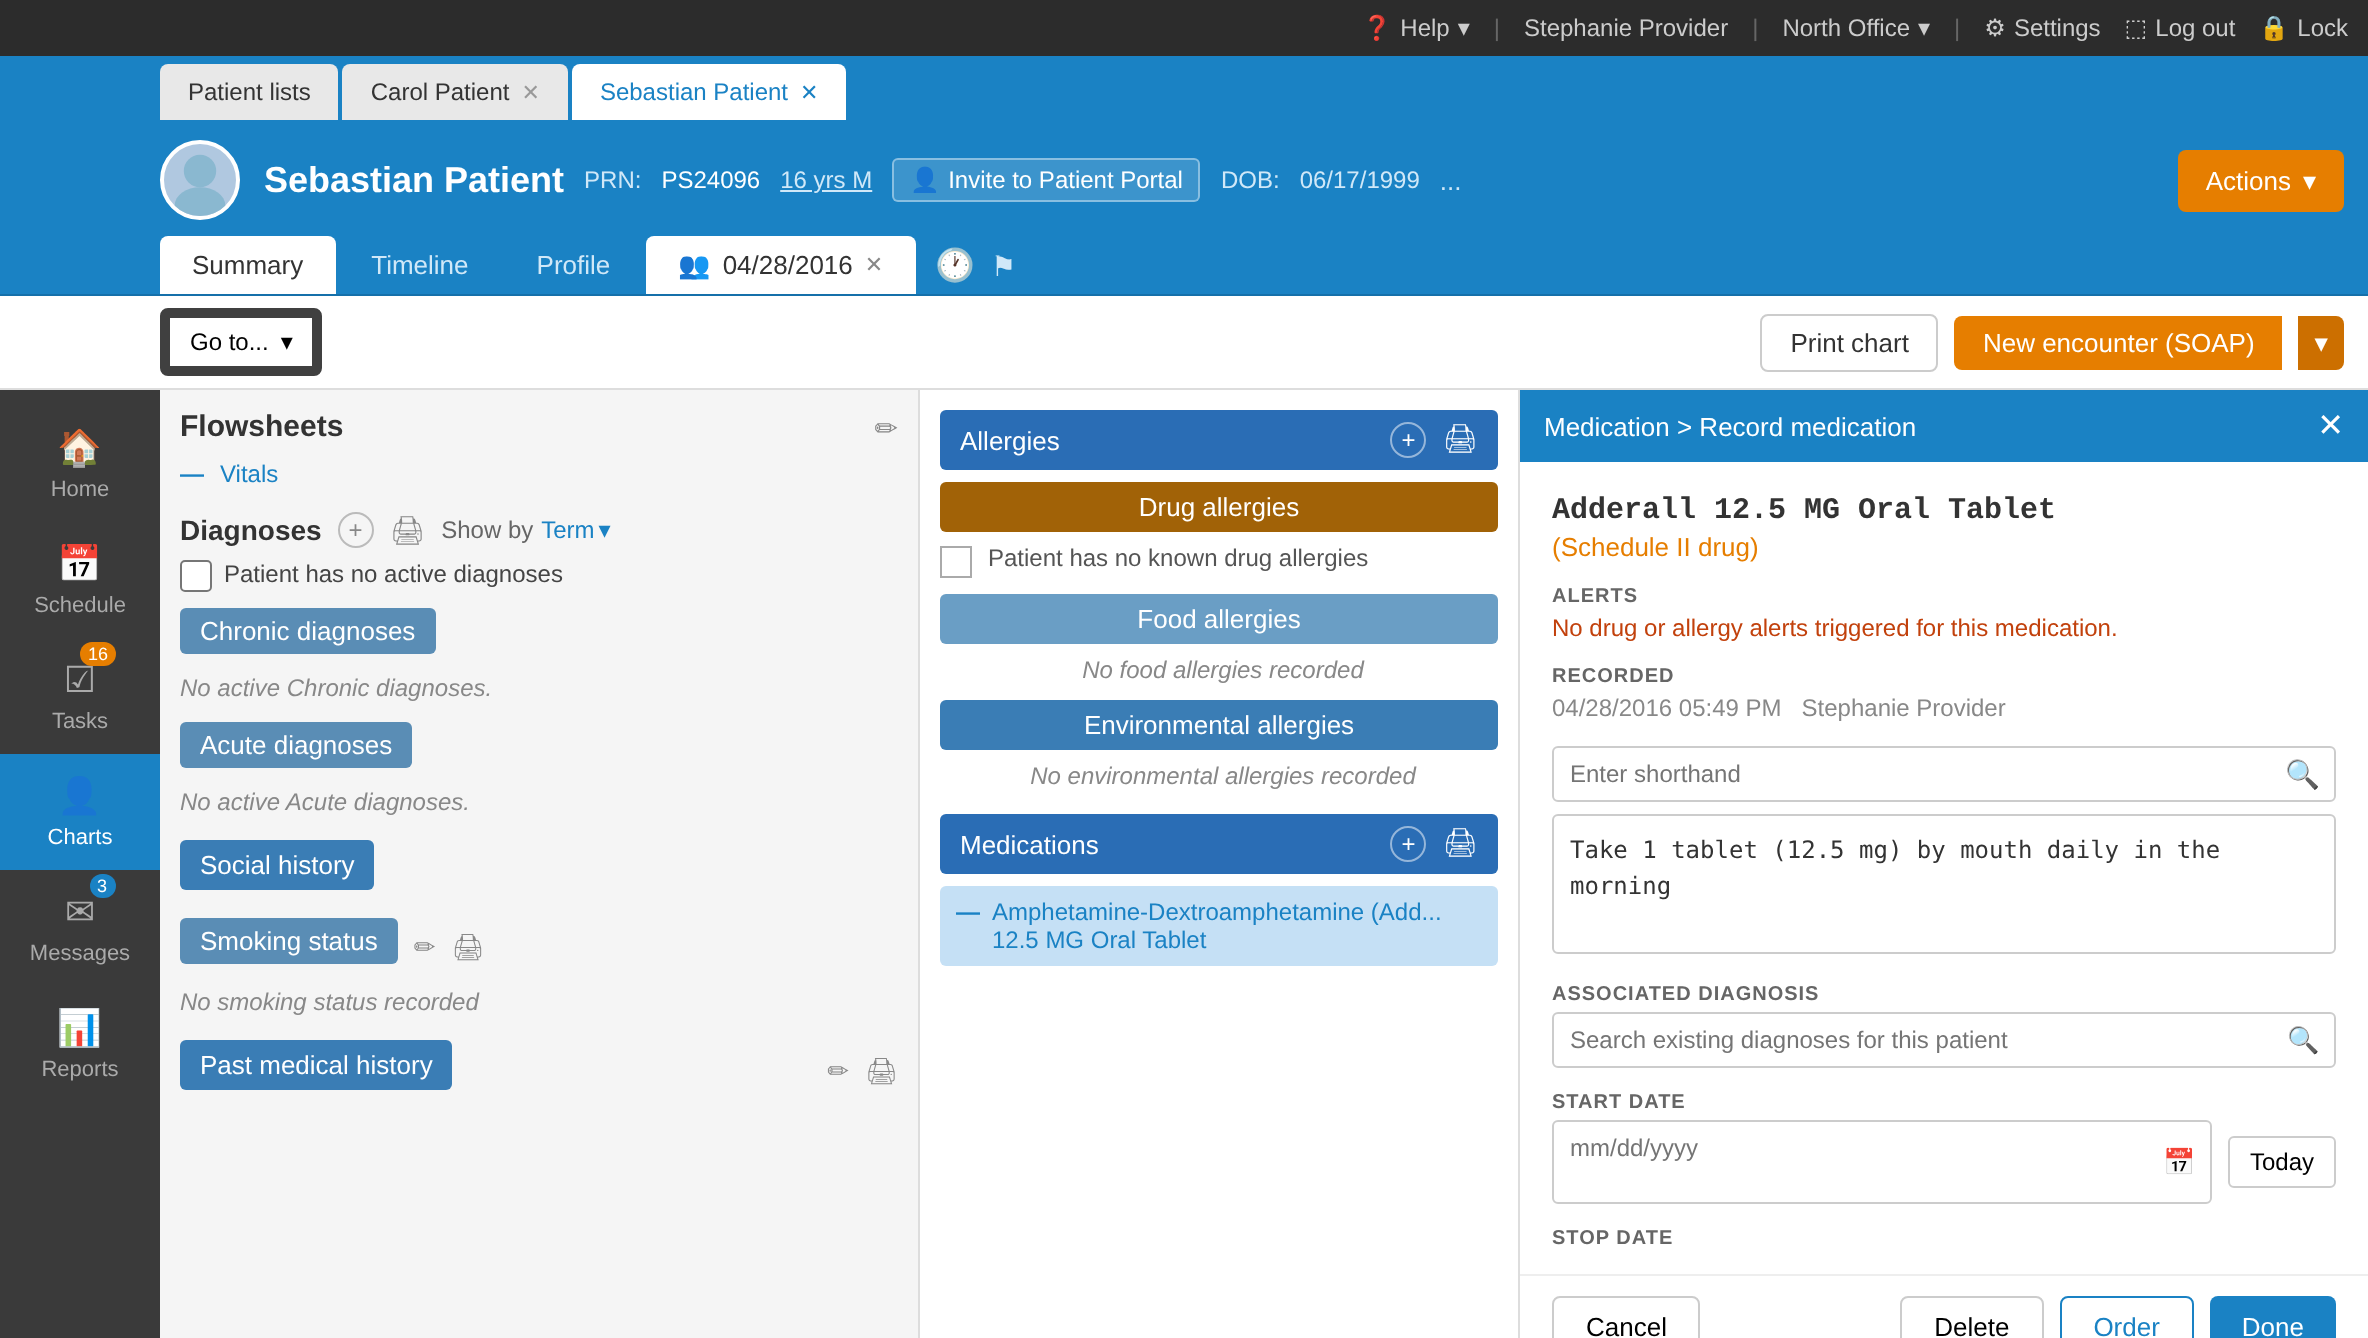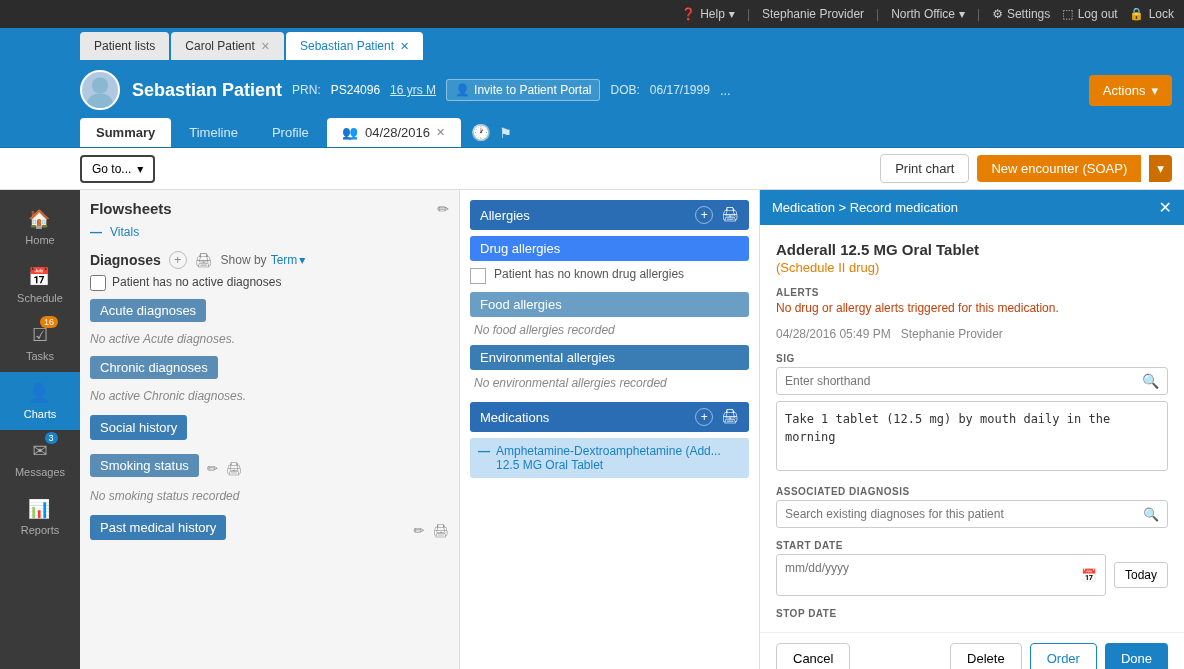--- a/index.html
+++ b/index.html
@@ -22,26 +22,26 @@
     .patient-avatar { width: 40px; height: 40px; border-radius: 50%; background: #b0c8e0; border: 2px solid #fff; display: flex; align-items: center; justify-content: center; overflow: hidden; }
     .patient-name { color: #fff; font-size: 18px; font-weight: 600; }
     .patient-meta { color: #d0e8f8; font-size: 12px; display: flex; align-items: center; gap: 10px; }
     .patient-meta span { display: flex; align-items: center; gap: 4px; }
     .invite-btn { color: #fff; background: rgba(255,255,255,0.15); border: 1px solid rgba(255,255,255,0.4); border-radius: 3px; padding: 3px 8px; font-size: 12px; cursor: pointer; display: flex; align-items: center; gap: 4px; }
     .actions-btn { background: #e67e00; color: #fff; border: none; padding: 8px 14px; border-radius: 4px; font-size: 13px; font-weight: 500; cursor: pointer; display: flex; align-items: center; gap: 6px; margin-left: auto; }
 
     
     .sub-nav { background: #1a82c4; padding: 0 0 0 80px; display: flex; align-items: center; gap: 2px; border-bottom: 1px solid #1570aa; }
     .sub-nav-tab { padding: 7px 16px; color: #d0e8f8; font-size: 13px; cursor: pointer; border-radius: 4px 4px 0 0; }
-    .sub-nav-tab.active { background: #fff; color: #333; font-weight: 700; }
+    .sub-nav-tab.active { background: #fff; color: #333; font-weight: 400; }
     .sub-nav-tab.date-tab { background: #fff; color: #333; display: flex; align-items: center; gap: 6px; }
 
     
     .action-bar { background: #fff; padding: 6px 12px 6px 80px; display: flex; align-items: center; justify-content: space-between; border-bottom: 1px solid #ddd; }
-    .goto-btn { border: 2px solid #404040; background: #fff; padding: 5px 10px; border-radius: 4px; font-size: 12px; cursor: pointer; display: flex; align-items: center; gap: 6px; }
+    .goto-btn { border: 5px solid #404040; background: #fff; padding: 5px 10px; border-radius: 4px; font-size: 12px; cursor: pointer; display: flex; align-items: center; gap: 6px; }
     .action-right { display: flex; gap: 8px; align-items: center; }
     .print-chart-btn { border: 1px solid #ccc; background: #fff; padding: 6px 14px; border-radius: 4px; font-size: 13px; cursor: pointer; color: #333; }
     .new-encounter-btn { background: #e67e00; color: #fff; border: none; padding: 6px 14px; border-radius: 4px 0 0 4px; font-size: 13px; font-weight: 500; cursor: pointer; }
     .new-encounter-dropdown { background: #cc6f00; color: #fff; border: none; padding: 6px 8px; border-radius: 0 4px 4px 0; cursor: pointer; }
 
     
     .main-layout { display: flex; height: calc(669px - 175px); }
 
     
     .sidebar { width: 80px; background: #3a3a3a; display: flex; flex-direction: column; align-items: center; padding-top: 8px; }
@@ -60,21 +60,21 @@
     
     .middle-panel { width: 300px; background: #fff; overflow-y: auto; padding: 10px; border-right: 1px solid #ddd; }
 
     
     .right-panel { flex: 1; background: #fff; display: flex; flex-direction: column; overflow: hidden; }
 
     .panel-header { background: #1a82c4; color: #fff; padding: 8px 12px; font-size: 13px; display: flex; align-items: center; justify-content: space-between; }
     .panel-close { color: #fff; cursor: pointer; font-size: 16px; background: none; border: none; }
 
     .med-detail { padding: 14px 16px; flex: 1; overflow-y: auto; }
-    .med-title { font-size: 15px; font-weight: 600; color: #333; line-height: 1.4; }
+    .med-title { font-size: 15px; font-weight: 600; color: #333; line-height: 1.4; font-family: Liberation Mono, monospace; }
     .med-subtitle { color: #e67e00; font-size: 13px; }
 
     .detail-section { margin-top: 12px; }
     .detail-label { font-size: 10px; font-weight: 700; color: #666; letter-spacing: 0.5px; text-transform: uppercase; margin-bottom: 3px; }
     .detail-value { font-size: 12px; color: #c2410c; }
     .detail-meta { font-size: 12px; color: #888; }
 
     .sig-input { width: 100%; border: 1px solid #ccc; border-radius: 3px; padding: 6px 30px 6px 8px; font-size: 12px; color: #888; outline: none; position: relative; }
     .sig-container { position: relative; }
     .sig-search-icon { position: absolute; right: 8px; top: 50%; transform: translateY(-50%); color: #999; font-size: 14px; }
@@ -109,21 +109,21 @@
     .show-by { font-size: 12px; color: #666; display: flex; align-items: center; gap: 4px; }
     .term-dropdown { color: #1a82c4; cursor: pointer; display: flex; align-items: center; gap: 2px; }
 
     .no-text { font-size: 12px; color: #888; font-style: italic; margin: 4px 0 8px 0; }
 
     .sub-section-title { background: #5a8db5; color: #fff; padding: 4px 10px; border-radius: 3px; font-size: 13px; font-weight: 500; display: inline-block; margin-bottom: 6px; }
     .social-section-title { background: #3a7db5; color: #fff; padding: 5px 10px; border-radius: 3px; font-size: 13px; font-weight: 500; display: inline-block; margin-bottom: 6px; }
 
     
     .allergy-section-header { background: #2a6db5; color: #fff; padding: 6px 10px; border-radius: 3px; display: flex; align-items: center; justify-content: space-between; margin-bottom: 6px; font-size: 13px; font-weight: 500; }
-    .allergy-subsection { background: #3b82f6; color: #fff; padding: 5px 10px; border-radius: 3px; margin-bottom: 6px; font-size: 13px; font-weight: 500; }
+    .allergy-subsection { background: #a16207; color: #fff; padding: 5px 10px; border-radius: 3px; margin-bottom: 6px; font-size: 13px; font-weight: 500; }
     .allergy-text { font-size: 12px; color: #555; margin-bottom: 8px; display: flex; align-items: flex-start; gap: 8px; }
     .checkbox-area { width: 16px; height: 16px; border: 1px solid #aaa; background: #fff; display: inline-block; flex-shrink: 0; margin-top: 1px; }
 
     
     .med-section-header { background: #2a6db5; color: #fff; padding: 6px 10px; border-radius: 3px; display: flex; align-items: center; justify-content: space-between; margin-bottom: 6px; font-size: 13px; font-weight: 500; }
     .med-item { background: #e8f4fd; padding: 6px 8px; border-radius: 3px; margin-bottom: 4px; font-size: 12px; color: #1a82c4; cursor: pointer; display: flex; align-items: flex-start; gap: 6px; }
     .med-item .dash { color: #1a82c4; font-weight: bold; }
     .med-item.selected { background: #c5e0f5; }
 
     
@@ -309,26 +309,26 @@
               <span>Term</span>
               <span>▾</span>
             </span>
           </span>
         </div>
         <div style="display:flex;align-items:flex-start;gap:6px;margin-bottom:8px;">
           <input type="checkbox" style="width: 16px; height: 16px;">
           <span style="font-size:12px;color:#444;">Patient has no active diagnoses</span>
         </div>
         <div style="margin-bottom:10px;">
+          <span class="sub-section-title">Chronic diagnoses</span>
+          <div class="no-text">No active Chronic diagnoses.</div>
+        </div>
+        <div style="margin-bottom:10px;">
           <span class="sub-section-title">Acute diagnoses</span>
           <div class="no-text">No active Acute diagnoses.</div>
-        </div>
-        <div style="margin-bottom:10px;">
-          <span class="sub-section-title">Chronic diagnoses</span>
-          <div class="no-text">No active Chronic diagnoses.</div>
         </div>
       </div>
 
       <div style="margin-bottom:12px;">
         <div style="margin-bottom:8px;">
           <span class="social-section-title">Social history</span>
         </div>
         <div style="display:flex;align-items:center;gap:8px;margin-bottom:6px;">
           <span class="sub-section-title" style="background:#5a8db5;">Smoking status</span>
           <span style="color:#888;cursor:pointer;font-size:13px;">✏</span>
@@ -343,21 +343,21 @@
           <div style="display:flex;gap:8px;">
             <span style="color:#888;cursor:pointer;font-size:13px;">✏</span>
             <span style="color:#888;cursor:pointer;font-size:13px;">🖨</span>
           </div>
         </div>
       </div>
     </div>
 
     <div class="middle-panel">
 
-      <div style="margin-bottom:12px;">
+      <div style="margin-bottom:12px;text-align:center;">
         <div class="allergy-section-header">
           <span>Allergies</span>
           <div style="display:flex;gap:8px;">
             <span style="cursor:pointer;border:1px solid rgba(255,255,255,0.5);border-radius:50%;width:18px;height:18px;display:flex;align-items:center;justify-content:center;font-size:12px;">+</span>
             <span style="cursor:pointer;font-size:14px;">🖨</span>
           </div>
         </div>
 
         <div class="allergy-subsection">
           <span>Drug allergies</span>
@@ -402,29 +402,29 @@
       <div class="med-detail">
         <div class="med-title">Adderall 12.5 MG Oral Tablet</div>
         <div class="med-subtitle">(Schedule II drug)</div>
 
         <div class="detail-section">
           <div class="detail-label">ALERTS</div>
           <div class="detail-value">No drug or allergy alerts triggered for this medication.</div>
         </div>
 
         <div class="detail-section">
+          <div class="detail-label">RECORDED</div>
           <div class="detail-meta">
             <span>04/28/2016 05:49 PM</span>
             &nbsp;
             <span>Stephanie Provider</span>
           </div>
         </div>
 
         <div class="detail-section">
-          <div class="detail-label">SIG</div>
           <div class="sig-container">
             <input class="sig-input" type="text" placeholder="Enter shorthand" style="">
             <span class="sig-search-icon">🔍</span>
           </div>
           <div style="margin-top:6px;">
             <textarea class="sig-textarea" readonly="" style="color: rgb(51, 51, 51);">Take 1 tablet (12.5 mg) by mouth daily in the morning</textarea>
           </div>
         </div>
 
         <div class="detail-section">

